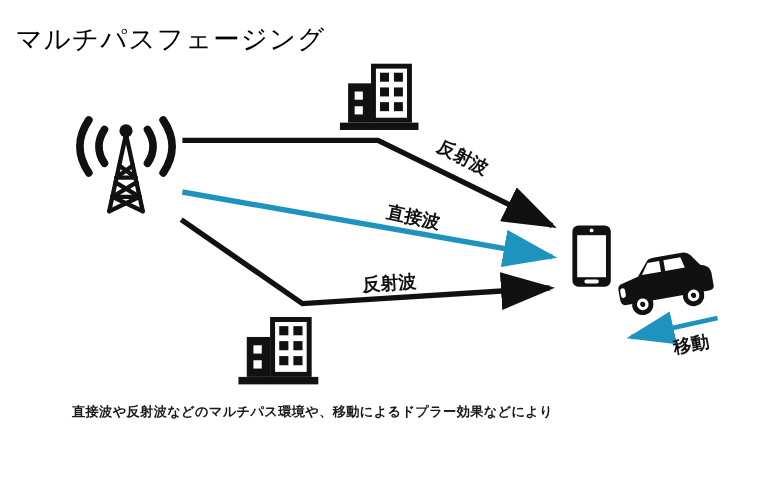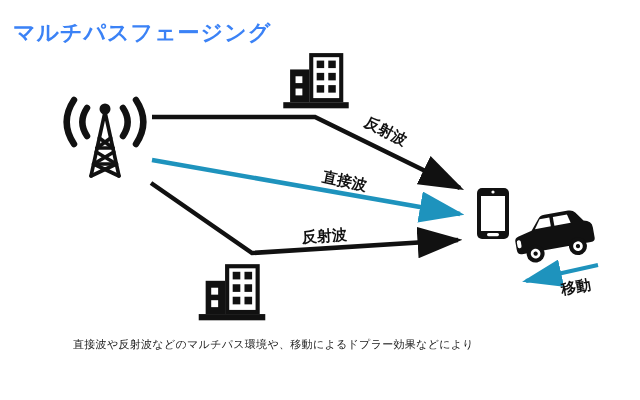--- a/index.html
+++ b/index.html
@@ -1,40 +1,40 @@
 <!DOCTYPE html>
 <html style="--accent: #1e93bd;"><head>
 <meta charset="utf-8">
 <style>
   html,body{margin:0;padding:0;background:#ffffff;}
   .canvas{
     position:relative;width:640px;height:400px;background:#ffffff;overflow:hidden;
     font-family:"Liberation Sans",sans-serif;color:#111111;
   }
   .title{
-    position:absolute;left:13px;top:18px;font-size:22px;font-weight:700;
-    letter-spacing:1px;color:#3b82f6;white-space:nowrap;
+    position:absolute;left:13px;top:18px;font-size:22px;font-weight:400;
+    letter-spacing:1px;color:#000000;white-space:nowrap;
   }
   .icon{position:absolute;line-height:0;}
   .tower{left:60px;top:96px;}
   .building-top{left:281px;top:49px;}
   .building-bottom{left:196px;top:260px;}
   .phone{left:476px;top:187px;}
   .car{left:511px;top:206px;transform:rotate(-10deg);transform-origin:center;}
   .overlay{position:absolute;left:0;top:0;}
   .wave-label{
     position:absolute;font-size:15px;font-weight:600;color:#111;white-space:nowrap;
     transform-origin:center;
   }
   .lbl-reflected-top{left:363px;top:122px;transform:rotate(27deg);}
   .lbl-direct{left:322px;top:172px;transform:rotate(12deg);}
   .lbl-reflected-bottom{left:302px;top:227px;transform:rotate(-4deg);}
   .lbl-movement{left:561px;top:278px;transform:rotate(-10deg);}
   .caption{
-    position:absolute;left:73px;top:334px;font-size:11px;font-weight:400;
+    position:absolute;left:60px;top:334px;font-size:11px;font-weight:700;
     line-height:20px;color:#1a1a1a;letter-spacing:0.3px;white-space:nowrap;
   }
   .accent-stroke{stroke:var(--accent,#1e93bd);}
   .accent-fill{fill:var(--accent,#1e93bd);}
 </style>
 </head>
 <body>
 
 <div class="canvas">
 

